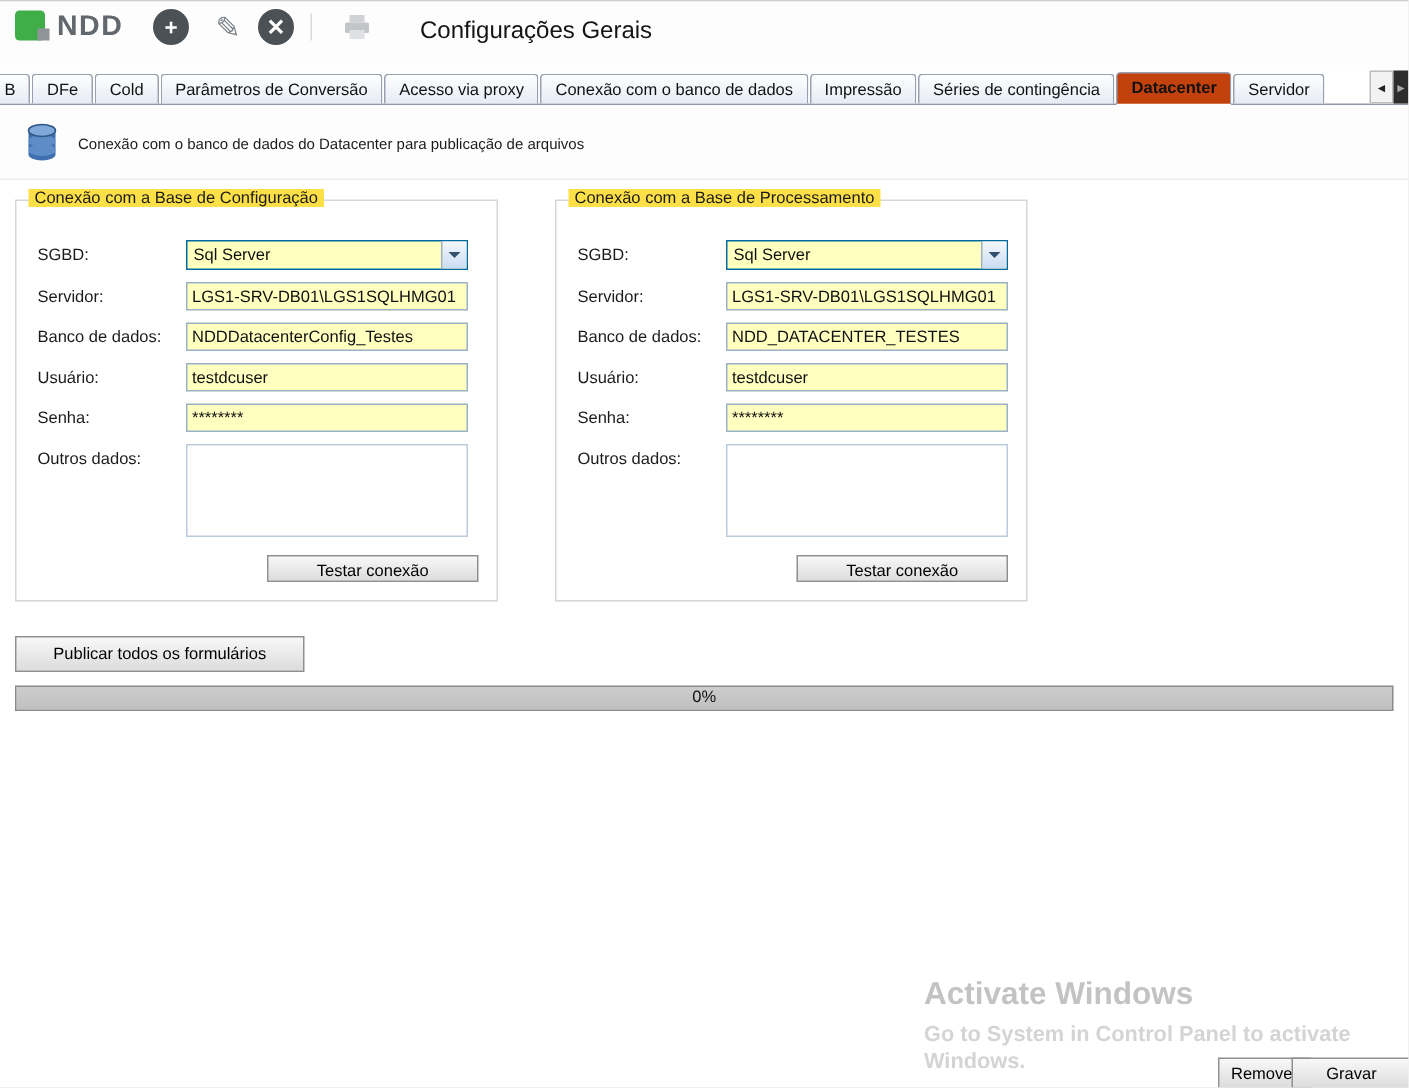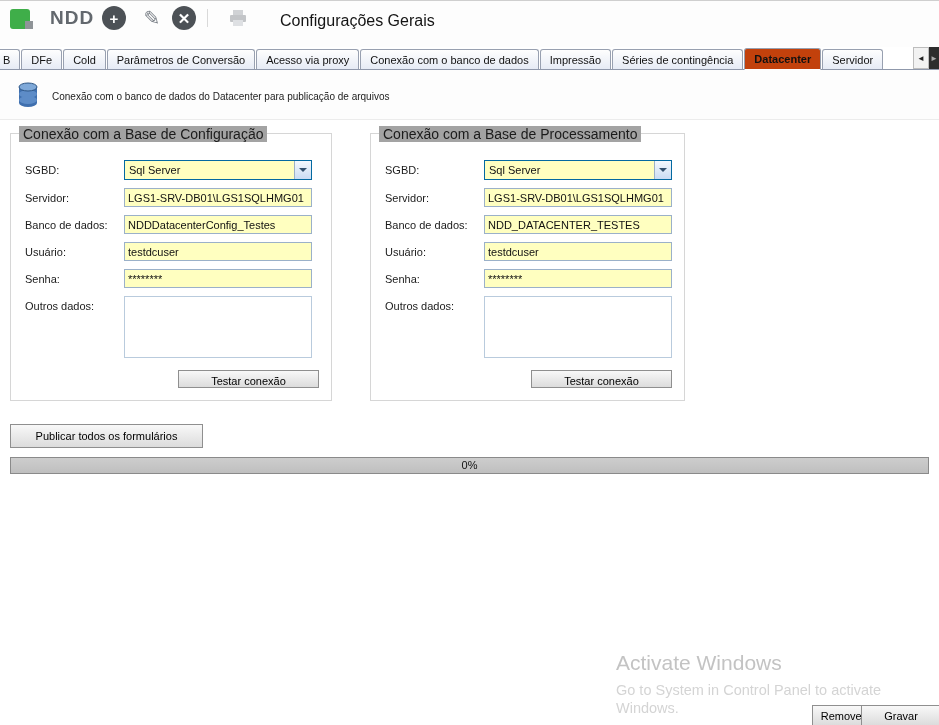--- a/index.html
+++ b/index.html
@@ -6,21 +6,21 @@
   html,body { margin:0; padding:0; background:#e8e8e8; }
   .window {
     position:relative; width:939px; height:725px; margin:0 auto;
     background:#ffffff; overflow:hidden;
     font-family:"Liberation Sans", sans-serif; color:#111;
     border-top:1px solid #cfcfcf;
   }
 
   
   .toolbar { position:absolute; top:0; left:0; right:0; height:46px; background:#fdfdfd; }
-  .logo { position:absolute; left:10px; top:6px; display:flex; align-items:flex-end; gap:20px; }
+  .logo { position:absolute; left:10px; top:6px; display:flex; align-items:flex-start; gap:8px; }
   .logo-mark { width:20px; height:20px; background:#3fae49; border-radius:3px; position:relative; }
   .logo-mark::after { content:""; position:absolute; right:-3px; bottom:0; width:8px; height:8px; background:#8f9498; }
   .logo-text { font-weight:800; font-size:19px; color:#63686e; letter-spacing:1px; }
   .tb-icon { position:absolute; top:5px; width:24px; height:24px; display:flex; align-items:center; justify-content:center; cursor:pointer; }
   .circle-icon { border-radius:50%; background:#4c5156; color:#fff; font-size:15px; font-weight:bold; line-height:1; }
   .pencil-icon { color:#7d838a; font-size:20px; background:none; }
   .tb-sep { position:absolute; top:8px; width:1px; height:18px; background:#d9d9d9; }
   .printer-icon svg { opacity:.45; }
   .app-title { position:absolute; left:280px; top:11px; font-size:16px; color:#141414; }
 
@@ -43,21 +43,21 @@
 
   
   .page-header { position:absolute; top:69px; left:0; right:0; height:50px; background:#fdfdfd; border-bottom:1px solid #ececec; }
   .db-icon { position:absolute; left:16px; top:12px; }
   .header-text { position:absolute; left:52px; top:21px; font-size:10px; color:#1c1c1c; }
 
   
   .groupbox { position:absolute; border:1px solid #d6d6d6; background:#fff; }
   .gb-left  { left:10px;  top:132px; width:322px; height:268px; }
   .gb-right { left:370px; top:132px; width:315px; height:268px; }
-  .gb-title { position:absolute; top:-8px; left:8px; background:#a3a3a3; padding:0 4px; font-size:14px; color:#1b1b1b; }
+  .gb-title { position:absolute; top:-8px; left:8px; background:#fde047; padding:0 4px; font-size:11px; color:#1b1b1b; }
   .row { position:absolute; left:14px; right:12px; height:20px; }
   .row label { position:absolute; left:0; top:4px; font-size:11px; color:#1b1b1b; }
   .r-sgbd { top:26px; } .r-serv { top:54px; } .r-banco { top:81px; }
   .r-user { top:108px; } .r-pass { top:135px; } .r-outros { top:162px; height:64px; }
   .r-test { top:236px; height:18px; }
 
   .yl-input {
     position:absolute; left:99px; top:0; width:188px; height:19px;
     background:#ffffc0; border:1px solid #9bb1c9; font-size:11px; padding:4px 3px;
     font-family:"Liberation Sans", sans-serif; color:#111;
@@ -81,21 +81,21 @@
   }
   .btn-publish-forms  { position:absolute; left:10px;  top:423px; width:193px; height:24px; }
   .btn-publish-config { position:absolute; left:208px; top:423px; width:186px; height:24px; }
 
   
   .progress { position:absolute; left:10px; top:456px; width:919px; height:17px;
     background:linear-gradient(#cdcdcd,#bfbfbf); border:1px solid #8a8a8a;
     font-size:11px; text-align:center; line-height:15px; color:#111; }
 
   
-  .watermark { position:absolute; left:616px; top:650px; pointer-events:none; }
+  .watermark { position:absolute; left:616px; top:650px; pointer-events:none;font-weight:bold; }
   .wm-title { font-size:21px; color:#c3c3c3; }
   .wm-sub { width:285px; margin-top:6px; font-size:14.5px; color:#d4d4d4; line-height:1.25; }
 
   
   .btn-remove { position:absolute; left:812px; top:704px; width:62px; height:21px; }
   .btn-save   { position:absolute; left:861px; top:704px; width:80px; height:21px; }
 </style>
 </head>
 <body>
 

